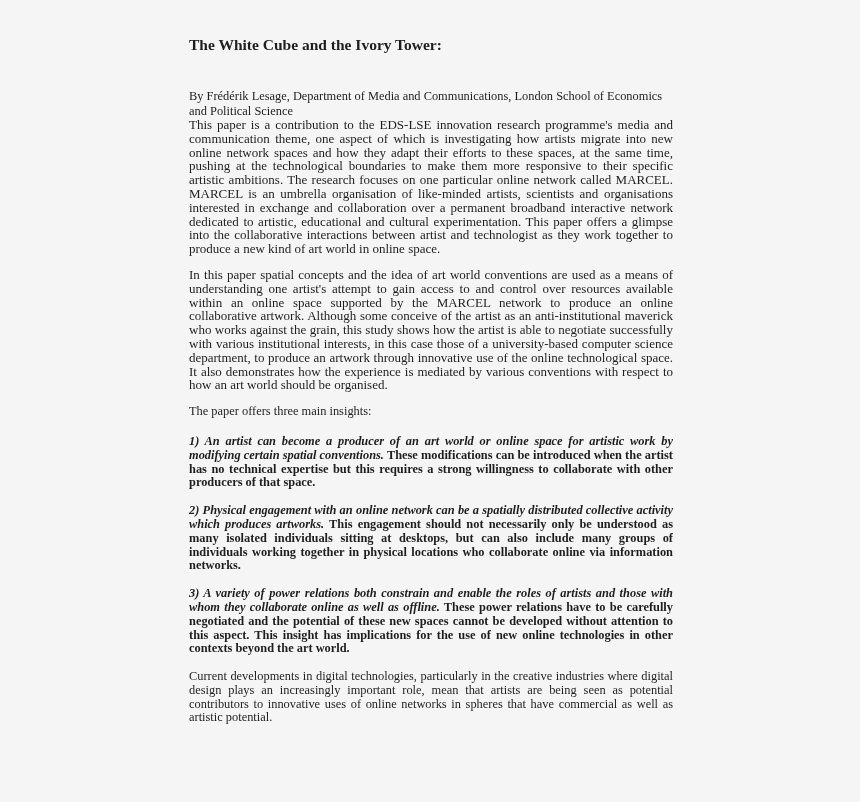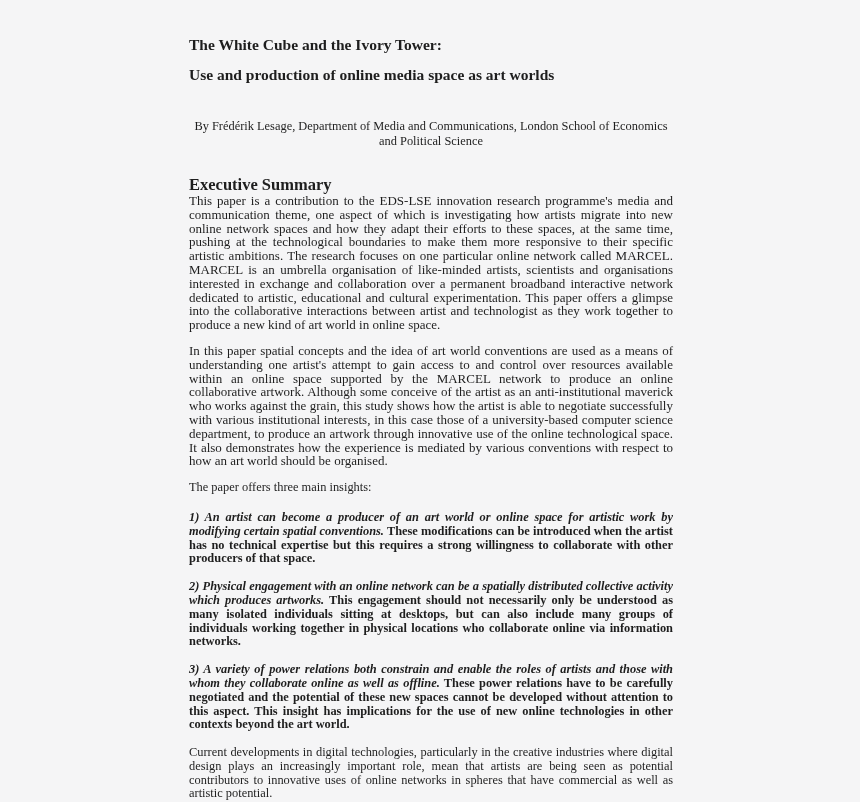--- a/index.html
+++ b/index.html
@@ -30,21 +30,20 @@
     font-size: 15.5px;
     font-weight: bold;
     line-height: 17px;
     margin: 0;
   }
   .byline {
     font-size: 12.4px;
     line-height: 14.5px;
     margin-top: 36px;
     max-width: 484px;
-    text-align: center;
   }
   .exec-heading {
     font-size: 16.5px;
     font-weight: bold;
     line-height: 18px;
     margin-top: 28px;
   }
   .subhead {
     font-size: 12.6px;
     font-weight: bold;
@@ -88,25 +87,23 @@
     font-style: italic;
   }
 </style>
 </head>
 <body style="background: rgb(245, 245, 246); color: rgb(30, 30, 30);">
 
 <div class="page">
 
   <h1 class="doc-title">The White Cube and the Ivory Tower:</h1>
 
-  <h1 class="doc-subtitle">Use and production of online media space as art worlds</h1>
 
   <div class="byline">By Frédérik Lesage, Department of Media and Communications, London School of Economics and Political Science</div>
 
-  <div class="exec-heading">Executive Summary</div>
 
 
   <p class="body-par">This paper is a contribution to the EDS-LSE innovation research programme's media and communication theme, one aspect of which is investigating how artists migrate into new online network spaces and how they adapt their efforts to these spaces, at the same time, pushing at the technological boundaries to make them more responsive to their specific artistic ambitions.  The research focuses on one particular online network called MARCEL.  MARCEL is an umbrella organisation of like-minded artists, scientists and organisations interested in exchange and collaboration over a permanent broadband interactive network dedicated to artistic, educational and cultural experimentation. This paper offers a glimpse into the collaborative interactions between artist and technologist as they work together to produce a new kind of art world in online space.</p>
 
   <p class="body-par">In this paper spatial concepts and the idea of art world conventions are used as a means of understanding one artist's attempt to gain access to and control over resources available within an online space supported by the MARCEL network to produce an online collaborative artwork. Although some conceive of the artist as an anti-institutional maverick who works against the grain, this study shows how the artist is able to negotiate successfully with various institutional interests, in this case those of a university-based computer science department, to produce an artwork through innovative use of the online technological space. It also demonstrates how the experience is mediated by various conventions with respect to how an art world should be organised.</p>
 
 
   <p class="intro-par">The paper offers three main insights:</p>
 
   <p class="insight-par"><span class="lead">1) An artist can become a producer of an art world or online space for artistic work by modifying certain spatial conventions.</span> <span>These modifications can be introduced when the artist has no technical expertise but this requires a strong willingness to collaborate with other producers of that space.</span></p>

